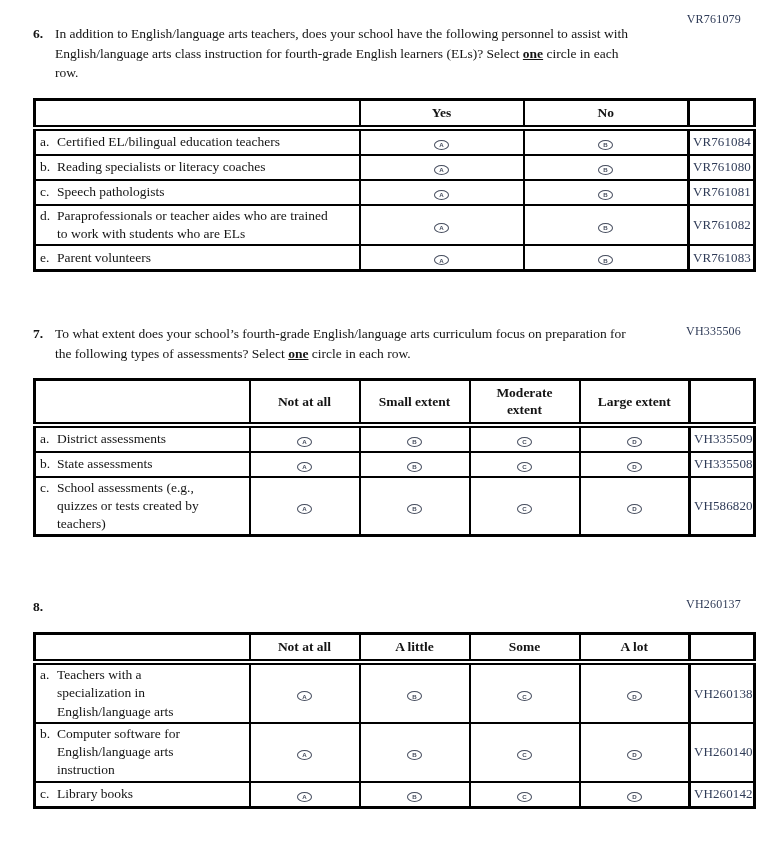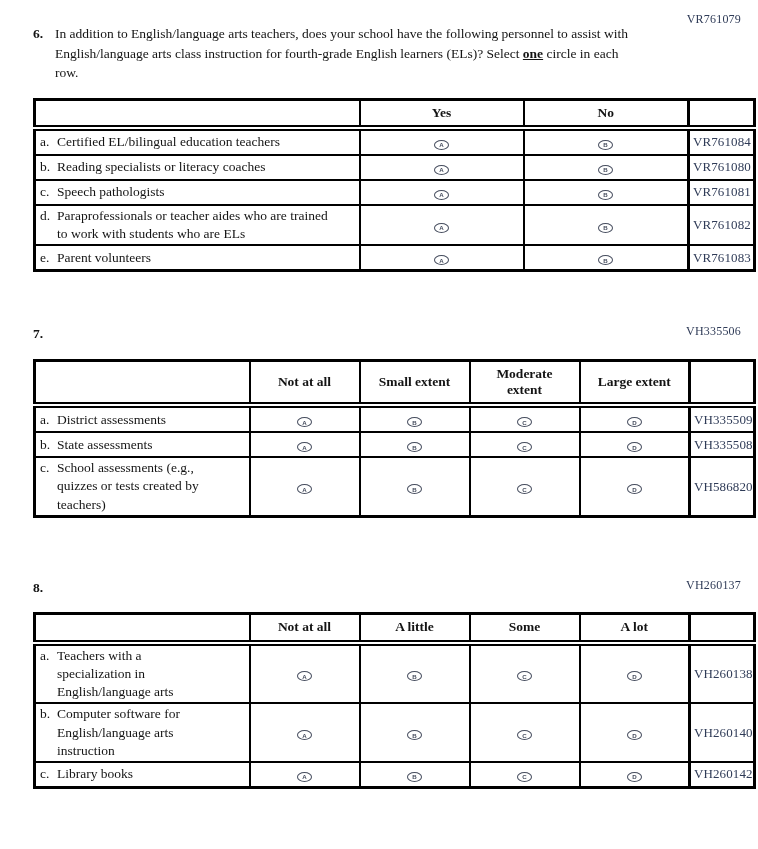--- a/index.html
+++ b/index.html
@@ -173,20 +173,21 @@
           <td class="code">VR761083</td>
         </tr>
       </tbody>
     </table>
   </section>
 
   <section class="question q7">
     <span class="qcode">VH335506</span>
     <div class="qhead">
       <span class="qnum">7.</span>
+      <p class="qtext"><span>To what extent does your school’s fourth-grade English/language arts curriculum focus on preparation for the following types of assessments? Select </span><b>one</b><span> circle in each row.</span></p>
     </div>
 
     <table class="qtable t2">
       <colgroup>
           <col style="width:215px">
           <col style="width:110px">
           <col style="width:110px">
           <col style="width:110px">
           <col style="width:110px">
           <col style="width:65px">

